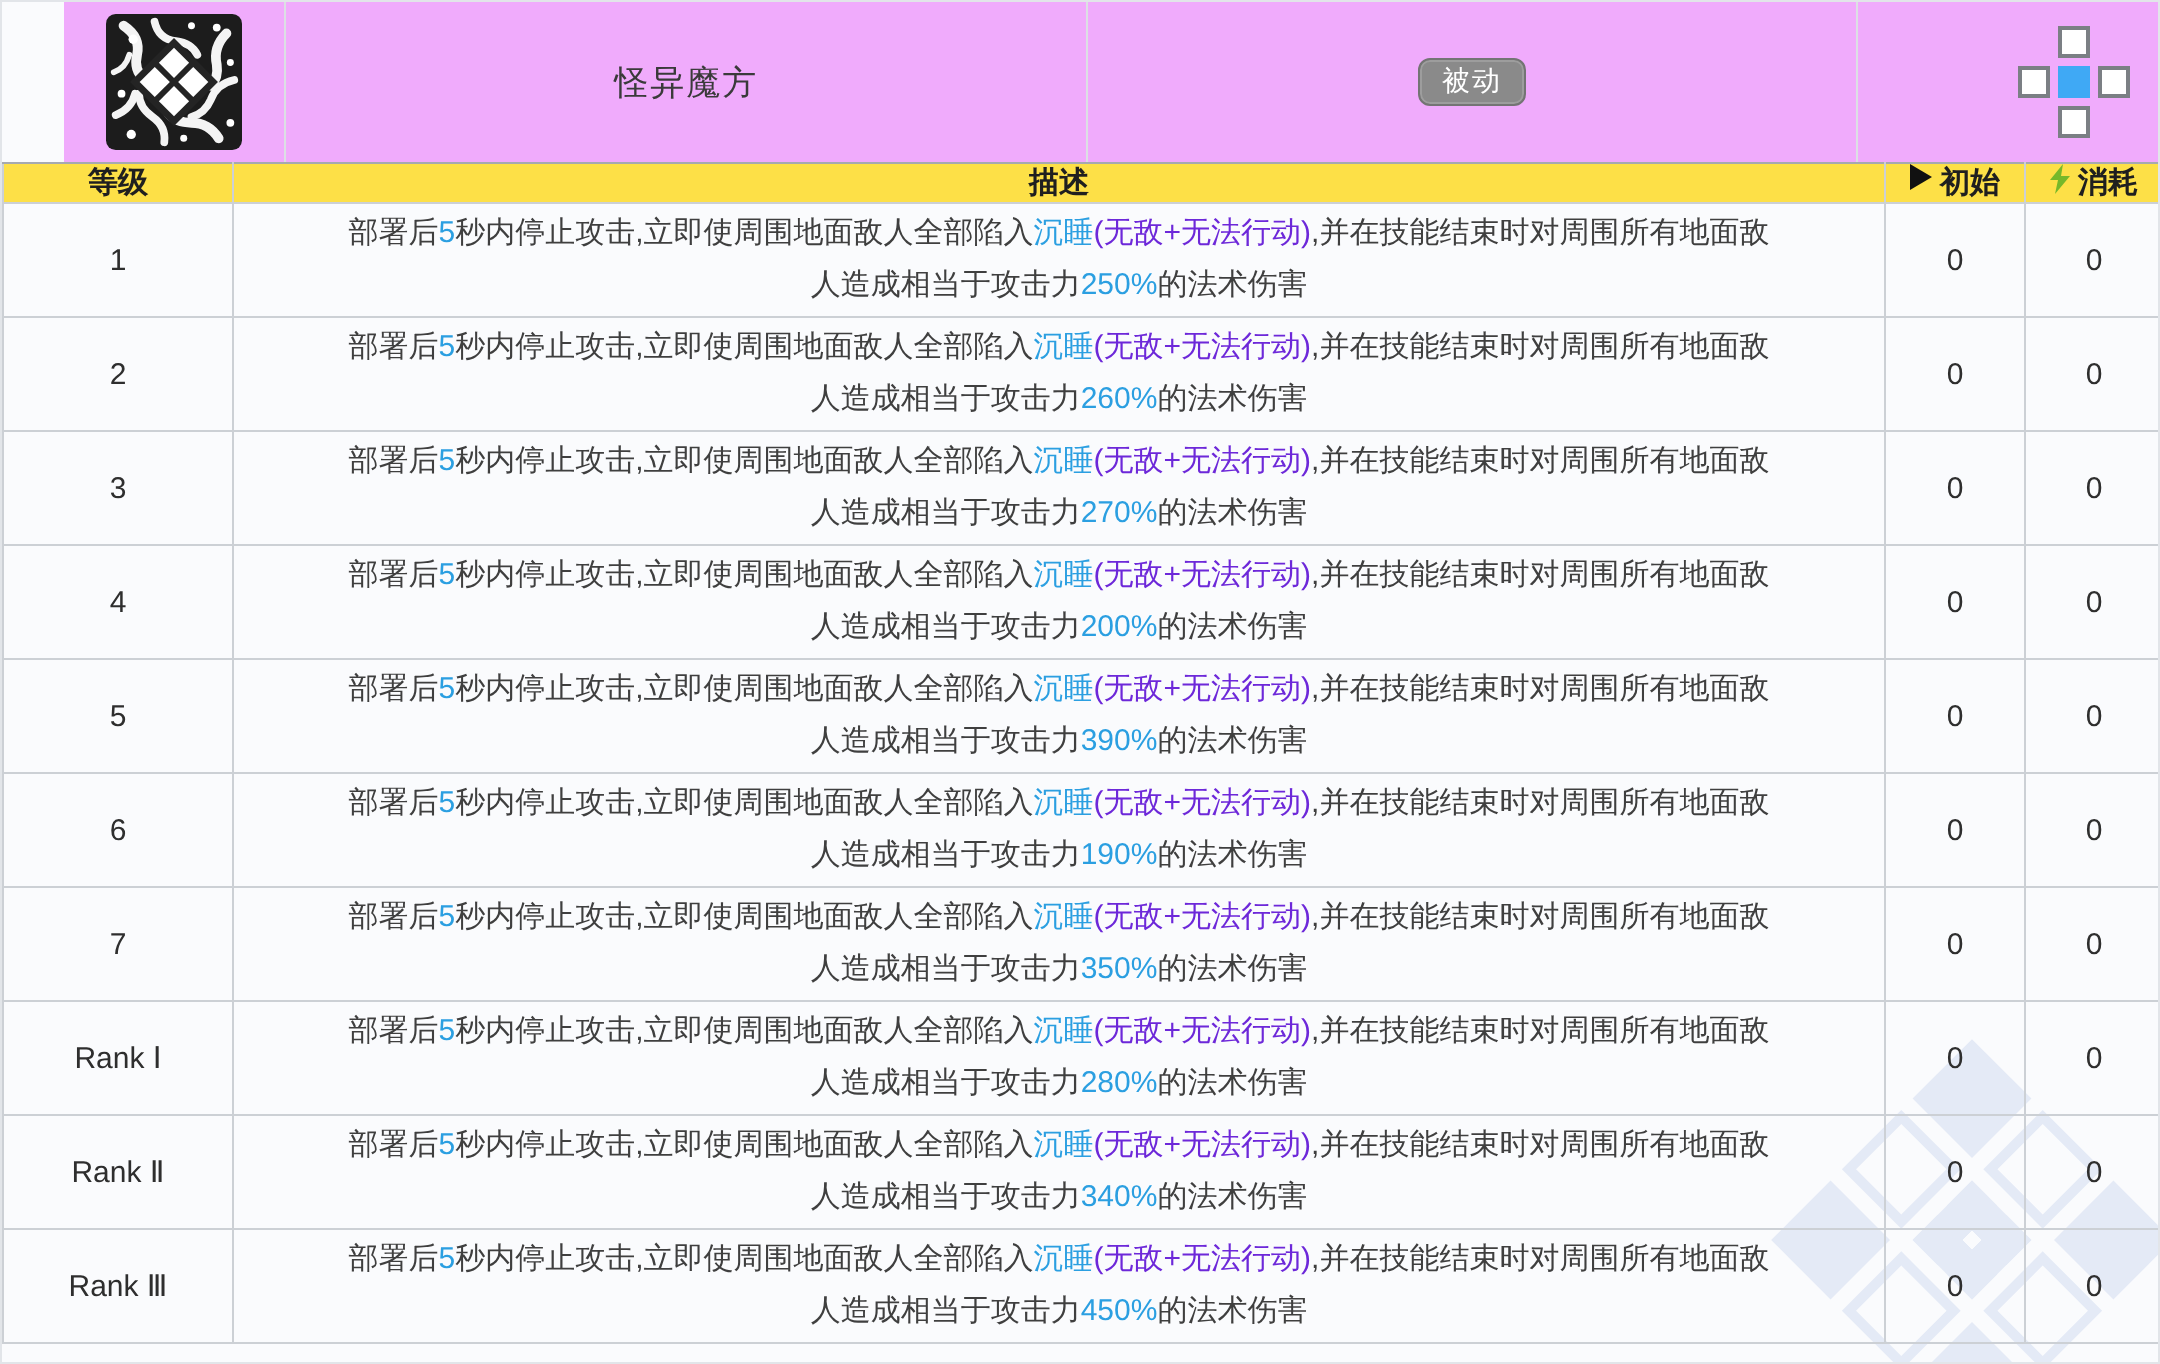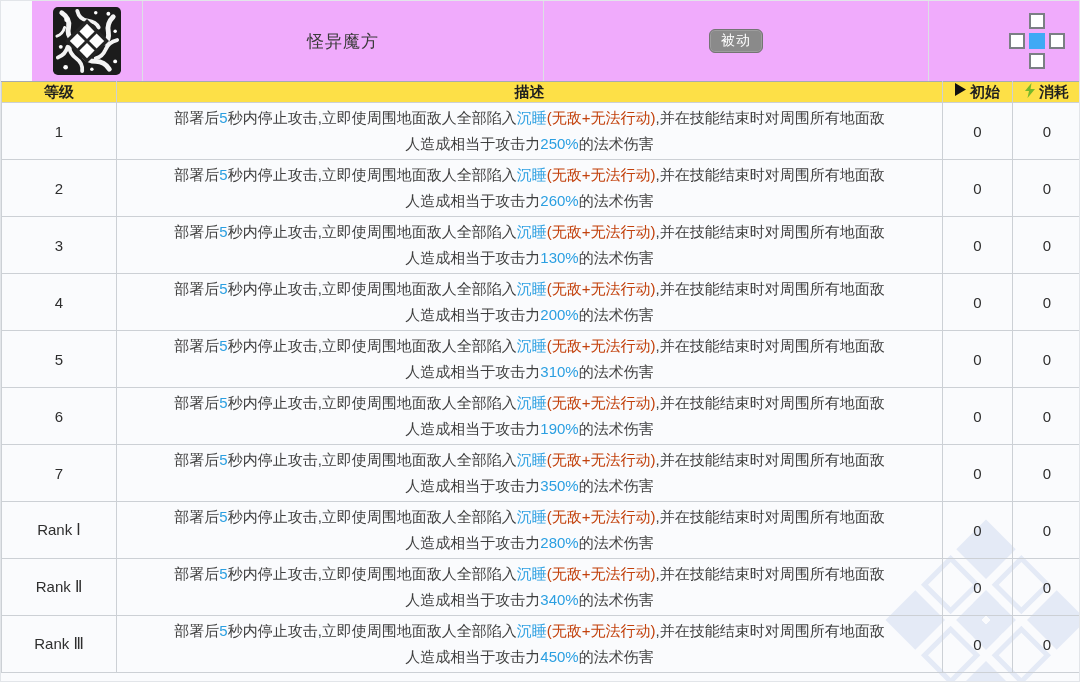--- a/index.html
+++ b/index.html
@@ -37,21 +37,21 @@
     height:20px; background:#fde047; font-size:15px; color:#1f1f1f;
     font-weight:bold; text-align:center; border-top:1px solid #a6aaaf;
   }
   thead th .hdr-wrap { display:inline-flex; gap:4px; }
   tbody td { height:57px; vertical-align:middle; background:transparent; }
   td.col-level { text-align:center; font-size:15px; color:#2e2e2e; }
   td.col-desc  { text-align:center; font-size:15px; color:#3f3f3f; padding:0 6px; }
   td.col-num   { text-align:center; font-size:15px; color:#2e2e2e; }
   .desc-line { line-height:26px; white-space:nowrap; }
   .c-blue   { color:#2b9fe1; }
-  .c-orange { color:#c2410c; }
+  .c-orange { color:#6d28d9; }
   .hdr-icon { display:inline-block; line-height:0; }
   
   .watermark {
     position:absolute; z-index:0; right:22px; top:548px;
     width:142px; height:142px; transform:rotate(45deg);
     display:grid; grid-template-columns:repeat(3,42px); grid-template-rows:repeat(3,42px);
     gap:8px; pointer-events:none;
   }
   .wm-solid { background:#e4eaf6; }
   .wm-line  { border:5px solid #e4eaf6; }
@@ -183,41 +183,41 @@
       <div class="desc-line"><span>人造成相当于攻击力</span><span class="c-blue">260%</span><span>的法术伤害</span></div>
     </td>
     <td class="col-num">0</td>
     <td class="col-num">0</td>
   </tr>
 
   <tr>
     <td class="col-level">3</td>
     <td class="col-desc">
       <div class="desc-line"><span>部署后</span><span class="c-blue">5</span><span>秒内停止攻击,立即使周围地面敌人全部陷入</span><span class="c-blue">沉睡</span><span class="c-orange">(无敌+无法行动)</span><span>,并在技能结束时对周围所有地面敌</span></div>
-      <div class="desc-line"><span>人造成相当于攻击力</span><span class="c-blue">130%</span><span>的法术伤害</span></div>
+      <div class="desc-line"><span>人造成相当于攻击力</span><span class="c-blue">270%</span><span>的法术伤害</span></div>
     </td>
     <td class="col-num">0</td>
     <td class="col-num">0</td>
   </tr>
 
   <tr>
     <td class="col-level">4</td>
     <td class="col-desc">
       <div class="desc-line"><span>部署后</span><span class="c-blue">5</span><span>秒内停止攻击,立即使周围地面敌人全部陷入</span><span class="c-blue">沉睡</span><span class="c-orange">(无敌+无法行动)</span><span>,并在技能结束时对周围所有地面敌</span></div>
       <div class="desc-line"><span>人造成相当于攻击力</span><span class="c-blue">200%</span><span>的法术伤害</span></div>
     </td>
     <td class="col-num">0</td>
     <td class="col-num">0</td>
   </tr>
 
   <tr>
     <td class="col-level">5</td>
     <td class="col-desc">
       <div class="desc-line"><span>部署后</span><span class="c-blue">5</span><span>秒内停止攻击,立即使周围地面敌人全部陷入</span><span class="c-blue">沉睡</span><span class="c-orange">(无敌+无法行动)</span><span>,并在技能结束时对周围所有地面敌</span></div>
-      <div class="desc-line"><span>人造成相当于攻击力</span><span class="c-blue">310%</span><span>的法术伤害</span></div>
+      <div class="desc-line"><span>人造成相当于攻击力</span><span class="c-blue">390%</span><span>的法术伤害</span></div>
     </td>
     <td class="col-num">0</td>
     <td class="col-num">0</td>
   </tr>
 
   <tr>
     <td class="col-level">6</td>
     <td class="col-desc">
       <div class="desc-line"><span>部署后</span><span class="c-blue">5</span><span>秒内停止攻击,立即使周围地面敌人全部陷入</span><span class="c-blue">沉睡</span><span class="c-orange">(无敌+无法行动)</span><span>,并在技能结束时对周围所有地面敌</span></div>
       <div class="desc-line"><span>人造成相当于攻击力</span><span class="c-blue">190%</span><span>的法术伤害</span></div>

